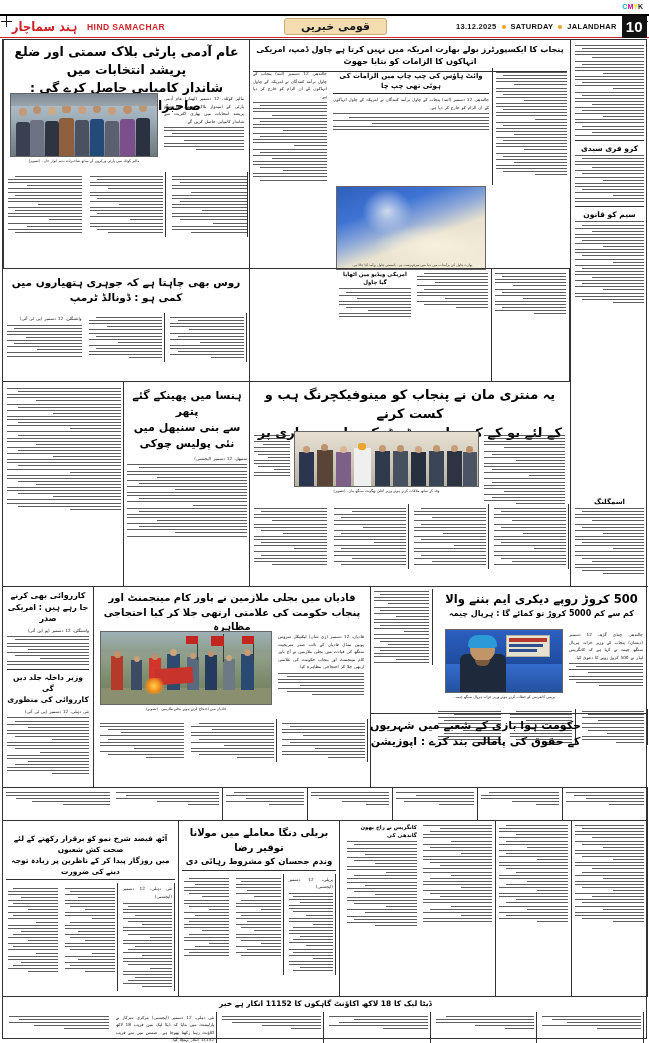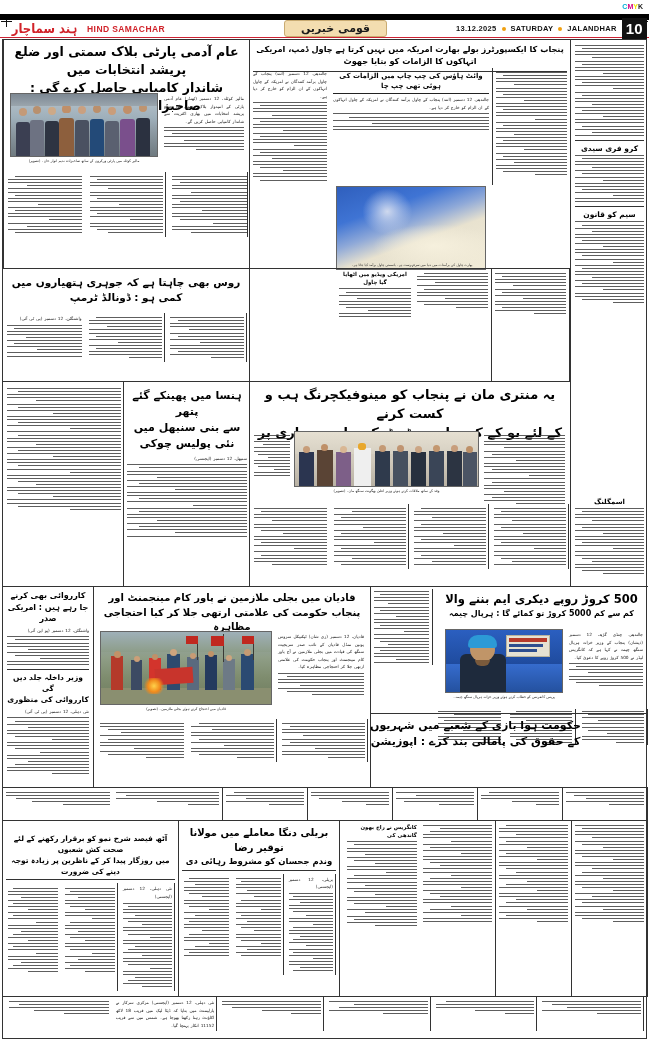--- a/index.html
+++ b/index.html
@@ -29,21 +29,21 @@
     direction:ltr;
   }
   .cmyk span:nth-child(1){ color:#00b0d8; }
   .cmyk span:nth-child(2){ color:#d4007f; }
   .cmyk span:nth-child(3){ color:#f2e500; }
   .cmyk span:nth-child(4){ color:#222; }
 
   
   .masthead {
     position:absolute; top:14px; left:0; width:649px; height:24px;
-    border-top:6px solid #000000; border-bottom:1px solid #c23;
+    border-top:2px solid #000000; border-bottom:1px solid #c23;
     display:flex; align-items:center;
     direction:ltr;
   }
   .mast-logo-wrap {
     display:flex; align-items:center; gap:6px;
     padding-left:8px; width:215px;
   }
   .mast-logo-urdu {
     color:#d1232a; font-size:13px; font-weight:bold;
     font-family:"DejaVu Sans", sans-serif;
@@ -1486,20 +1486,21 @@
           <div class="ln s90"></div>
           <div class="ln s100"></div>
           <div class="ln s60"></div>
       </div>
     </div>
   </div>
 
   <div class="hr" style="position:absolute;left:0;top:956px;width:645px;"></div>
 
   <div style="position:absolute;left:0;top:957px;width:645px;height:42px;">
+    <div class="urdu-head" style="font-size:7.5px;padding:2px 6px 2px;">ڈیٹا لیک کا 18 لاکھ اکاؤنٹ گاہکوں کا 11152 انکار ہے خبر</div>
     <div style="display:flex;gap:3px;padding:0 4px;">
       <div class="col-text vr" style="width:104px;">
         <div class="ln s100"></div>
           <div class="ln s90"></div>
           <div class="ln s75"></div>
           <div class="ln s100"></div>
         <div class="ln s45"></div>
       </div>
       <div class="col-text vr" style="width:104px;">
         <div class="ln s90"></div>

